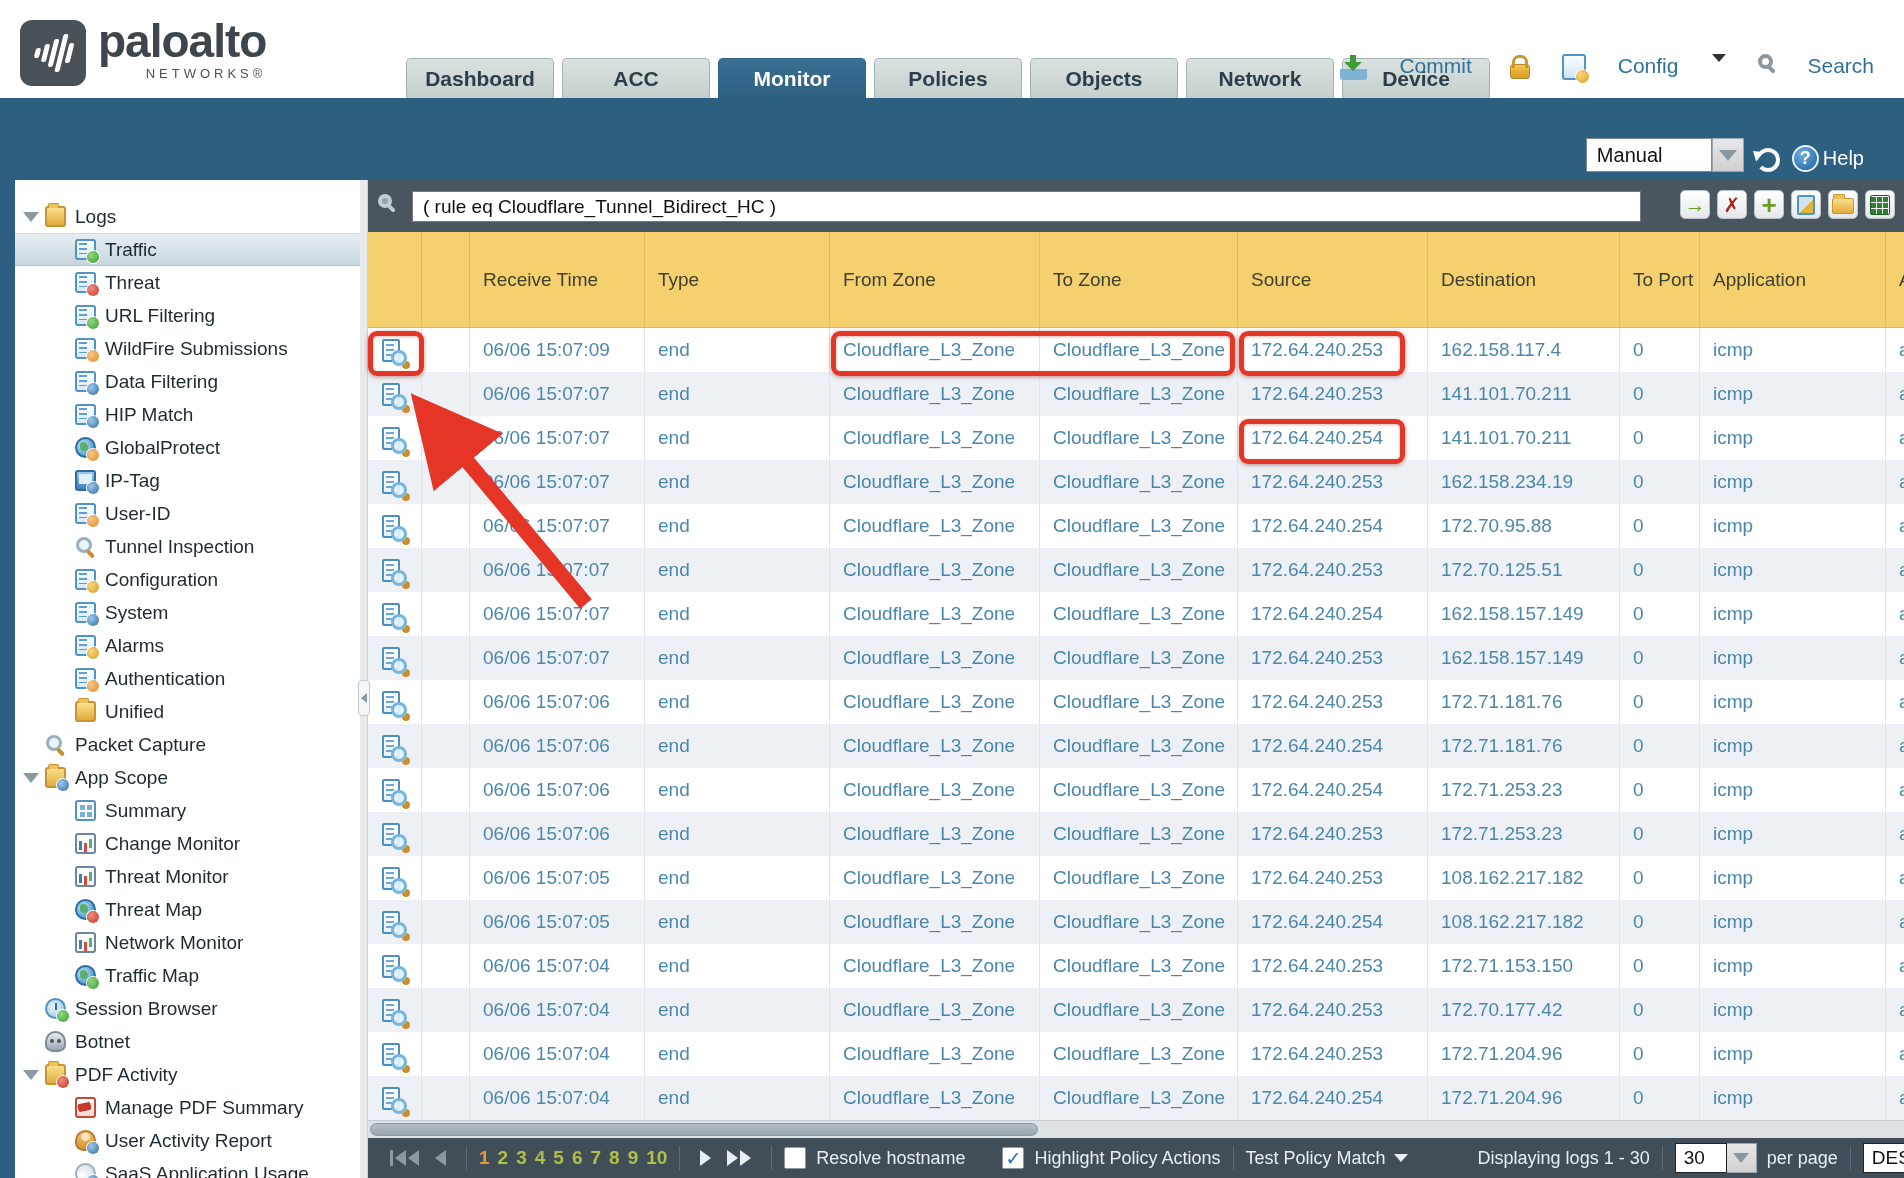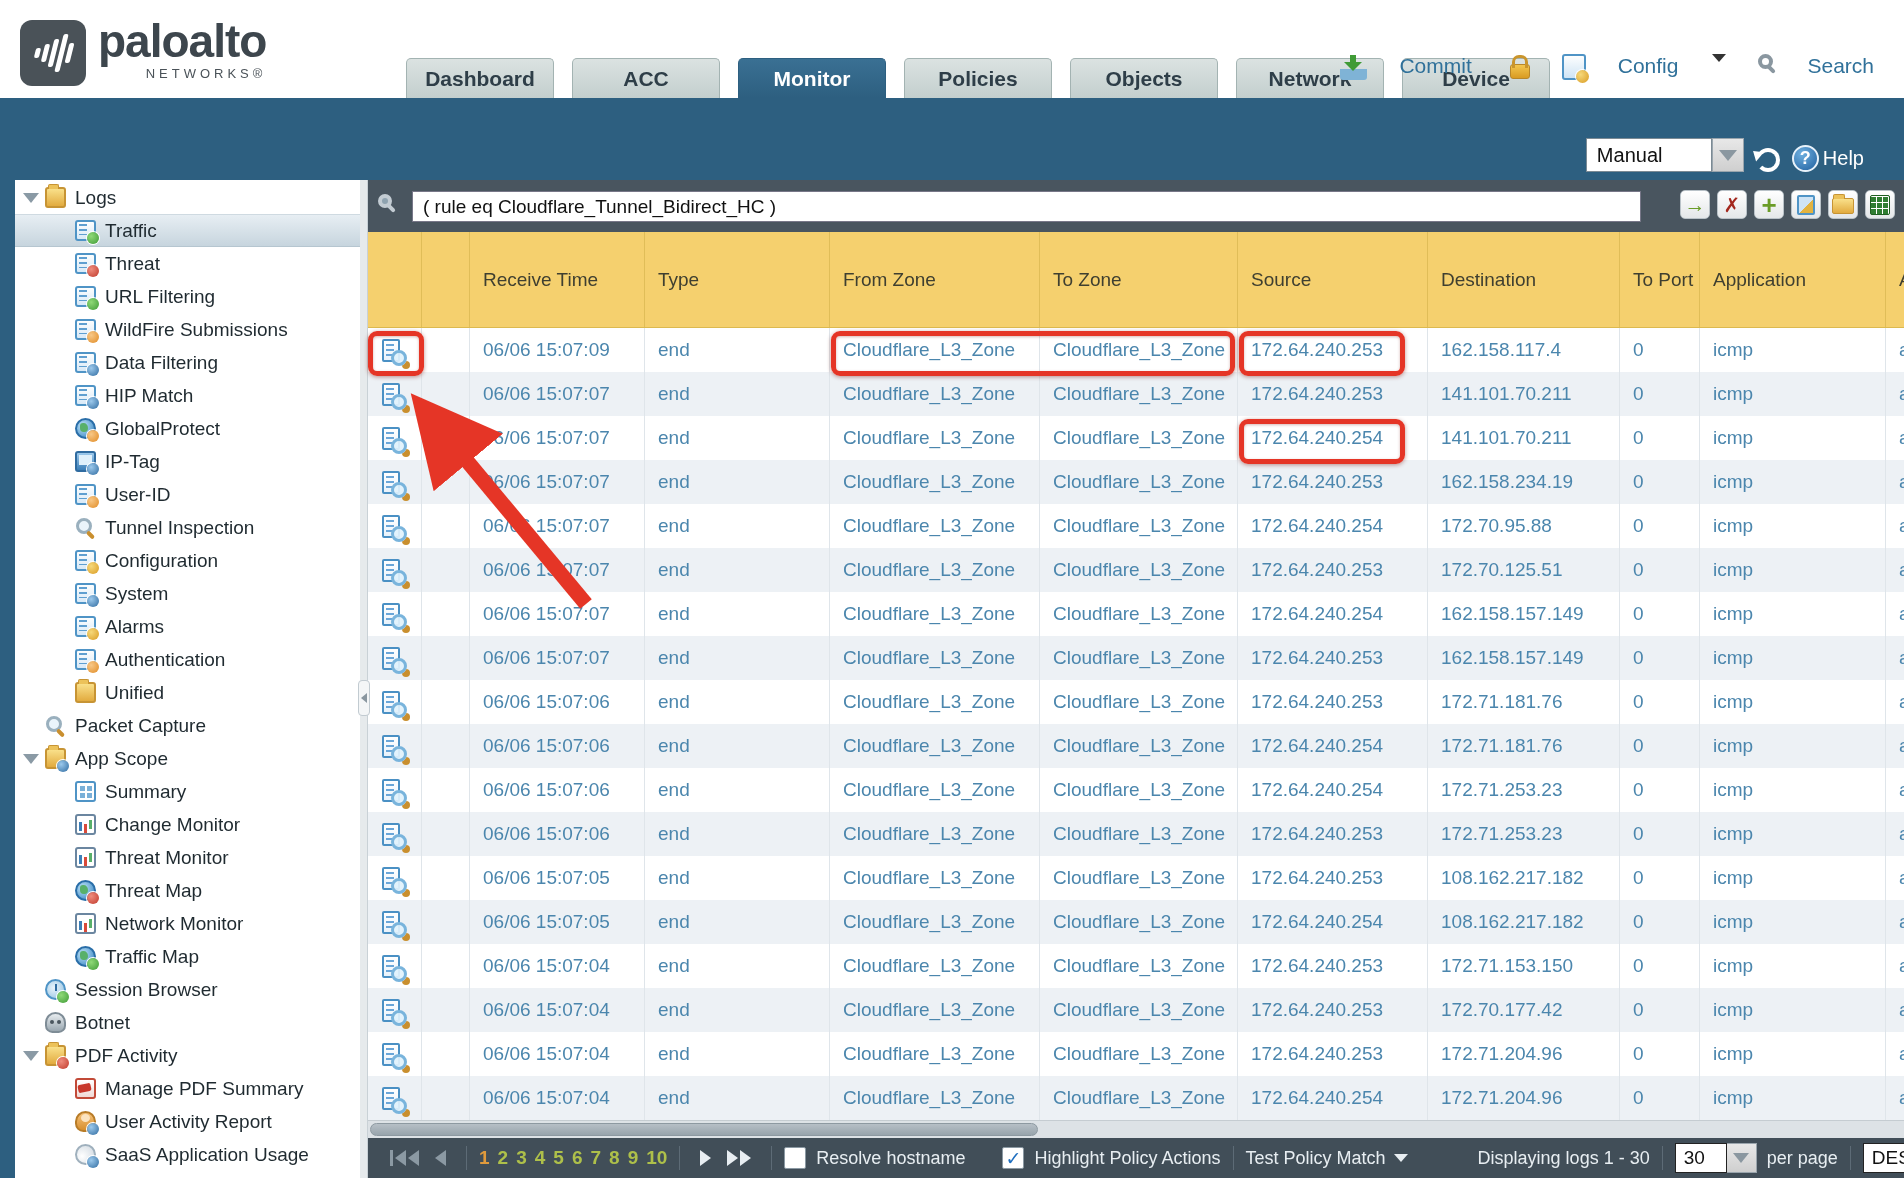--- a/index.html
+++ b/index.html
@@ -11,21 +11,21 @@
   .logo{position:absolute;left:20px;top:12px;display:flex;align-items:flex-start}
   .logo-mark{width:66px;height:66px;background:#4a5258;border-radius:12px;display:flex;align-items:center;justify-content:center;gap:3px;margin-top:8px}
   .logo-mark i{display:block;width:5px;background:#fff;border-radius:2px;transform:skewX(-14deg)}
   .logo-mark i:nth-child(1){height:10px}.logo-mark i:nth-child(2){height:18px}
   .logo-mark i:nth-child(3){height:28px}.logo-mark i:nth-child(4){height:38px}
   .logo-mark i:nth-child(5){height:20px}
   .logo-text{margin-left:12px;display:flex;flex-direction:column;align-items:flex-end}
   .logo-word{font-size:46px;font-weight:600;color:#3d464d;letter-spacing:-1px;line-height:58px}
   .logo-sub{font-size:13px;color:#4a5258;letter-spacing:4px;margin-top:-4px}
 
-  .tabs{position:absolute;left:406px;bottom:0;display:flex;gap:18px}
+  .tabs{position:absolute;left:406px;bottom:0;display:flex;gap:8px}
   .tab{width:148px;height:40px;line-height:40px;text-align:center;font-size:21px;font-weight:bold;color:#2e3e48;
        background:linear-gradient(180deg,#dbe2e1,#c3cfce);border:1px solid #a3b3b2;border-bottom:none;border-radius:5px 5px 0 0;cursor:default}
   .tab.active{background:linear-gradient(180deg,#3a7093,#2d5f80);color:#fff;border-color:#2d5f80}
 
   .hdr-actions{position:absolute;right:30px;top:54px;display:flex;align-items:flex-start;gap:32px;font-size:21px;color:#30719a}
   .commit-icon{width:27px;height:26px;position:relative;background:linear-gradient(180deg,transparent 58%,#7fb3d6 58%);border-radius:3px}
   .commit-icon::before{content:"";position:absolute;left:10px;top:1px;width:6px;height:8px;background:#3f9b36}
   .commit-icon::after{content:"";position:absolute;left:4px;top:8px;border-left:9px solid transparent;border-right:9px solid transparent;border-top:9px solid #3f9b36}
   .lock-icon{width:20px;height:15px;background:linear-gradient(#f3c64e,#d99b22);border:1px solid #b8872a;border-radius:3px;position:relative;margin-top:10px;margin-left:6px}
   .lock-icon::before{content:"";position:absolute;left:1px;top:-10px;width:10px;height:10px;border:3px solid #c9952d;border-bottom:none;border-radius:7px 7px 0 0}
@@ -44,21 +44,21 @@
   .sel-btn i{width:0;height:0;border-left:9px solid transparent;border-right:9px solid transparent;border-top:11px solid #8a97a0}
   .refresh-icon{width:24px;height:24px;border:4px solid #fff;border-left-color:transparent;border-radius:50%;position:relative}
   .refresh-icon::before{content:"";position:absolute;left:-8px;top:-4px;border-top:6px solid transparent;border-bottom:6px solid transparent;border-right:9px solid #fff;transform:rotate(40deg)}
   .help-wrap{display:flex;align-items:center;gap:4px;color:#fff;font-size:20px}
   .help-icon{width:27px;height:27px;border-radius:50%;background:radial-gradient(circle at 35% 30%,#6fb0e0,#1f5f9e);border:2px solid #e8f2fa;color:#fff;font-size:18px;font-weight:bold;display:flex;align-items:center;justify-content:center}
   .help-icon::before{content:"?"}
 
   
   .content{position:absolute;left:0;top:180px;width:100%;height:998px;display:flex}
   .gutter{width:15px;background:#2d5f80;flex:none}
-  .sidebar{width:345px;background:#fff;flex:none;overflow:hidden;padding-top:1px}
+  .sidebar{width:345px;background:#fff;flex:none;overflow:hidden;padding-top:20px}
   .splitter{width:8px;background:#e6eaec;flex:none;position:relative;border-right:1px solid #c9d1d6}
   .collapse-handle{position:absolute;left:-2px;top:500px;width:12px;height:36px;background:#f4f6f7;border:1px solid #c2cbd1;border-radius:4px;display:flex;align-items:center;justify-content:center}
   .collapse-handle i{width:0;height:0;border-top:5px solid transparent;border-bottom:5px solid transparent;border-right:6px solid #8a97a0}
   .main{flex:1;display:flex;flex-direction:column;overflow:hidden;background:#fef9c3}
 
   
   .srow{height:33px;display:flex;align-items:center;font-size:19px;color:#1f2a30;cursor:default;white-space:nowrap}
   .srow.lvl0{padding-left:8px}
   .srow.lvl1{padding-left:60px}
   .srow.sel{background:linear-gradient(180deg,#e7eef3,#c7d5de);border-top:1px solid #cfdae1;border-bottom:1px solid #b6c6d0}

